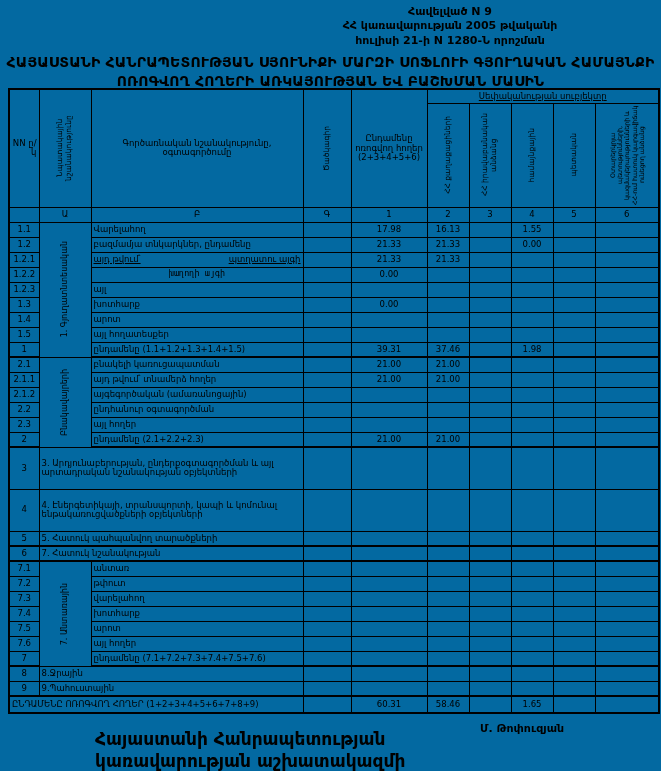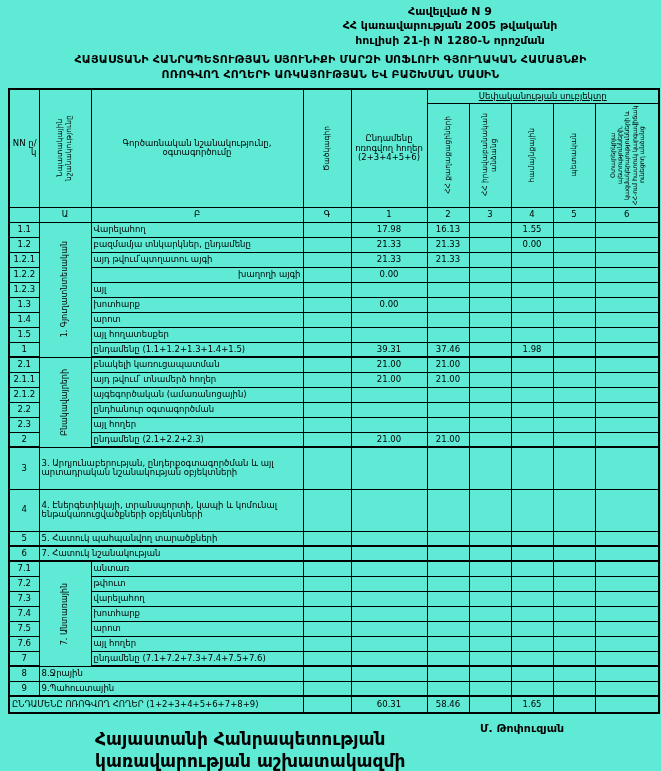--- a/index.html
+++ b/index.html
@@ -5,30 +5,30 @@
   * { box-sizing: border-box; }
   html,body { margin:0; padding:0; }
   body {
     width:661px; height:771px;
     background:#f4f4f2;
     font-family:"DejaVu Sans", sans-serif;
     color:#000;
   }
   .page {
     position:relative; width:661px; height:771px;
-    background:#5eead4;
+    background:#0369a1;
     overflow:hidden;
   }
   .appendix {
     position:absolute; top:5px; left:240px; width:420px;
     text-align:center; font-weight:bold; font-size:11px; line-height:1.3;
   }
   .doc-title {
     position:absolute; top:53px; left:0; width:661px;
-    text-align:center; font-weight:bold; font-size:11px; line-height:1.35;
+    text-align:center; font-weight:bold; font-size:14px; line-height:1.35;
     letter-spacing:0.2px;
   }
   table.main {
     position:absolute; top:88px; left:8px;
     width:646px; border-collapse:collapse; table-layout:fixed;
     border:2px solid #000;
   }
   table.main td, table.main th {
     border:1px solid #000;
     padding:1px 2px;
@@ -58,23 +58,23 @@
   }
   .vtext.tiny { font-size:6.3px; }
   .vtext.group-label { font-size:8px; max-height:130px; }
   .hdr-total { font-size:8px; }
   .hdr-main { font-size:8.5px; }
   .index-row td { height:15px; text-align:center; font-size:9px; padding:0 1px; border-bottom:2px solid #000; }
   tbody td { height:15px; }
   tbody tr.tall td { height:42px; }
   td.num { text-align:center; font-size:9px; }
   td.lbl { text-align:left; font-size:8.5px; }
-  td.lbl .flexline { display:flex; }
-  td.lbl .flexline .main { flex:1; text-align:left; }
-  td.center-label { text-align:right; padding-left:60px; }
+  td.lbl .flexline { display:flex;text-decoration:underline; }
+  td.lbl .flexline .main { flex:1; text-align:right; }
+  td.center-label { text-align:center; padding-left:60px;font-family:Liberation Mono, monospace; }
   tr.subtotal td { border-bottom:2px solid #000; }
   tr.section-single td { border-bottom:2px solid #000; }
   tr.grand-total td { border-top:2px solid #000; height:17px; font-size:8.5px;margin-top:12px; }
   .footer-block {
     position:absolute; top:728px; left:95px;
     font-weight:bold; font-size:17px; line-height:1.3;
   }
   .footer-sign {
     position:absolute; top:722px; left:480px;
     font-weight:bold; font-size:11px;

